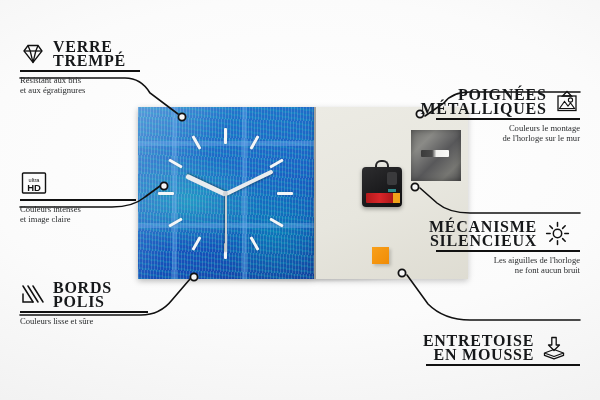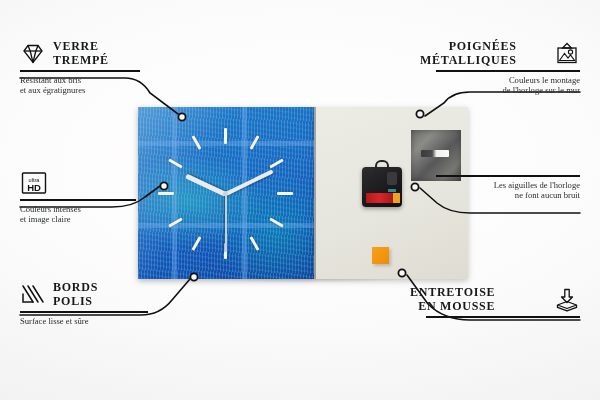--- a/index.html
+++ b/index.html
@@ -98,32 +98,32 @@
     position:absolute; left:58px; top:140px; width:17px; height:17px;
     background:linear-gradient(135deg,#f9a01b 0%,#f08c06 100%);
     box-shadow:2px 2px 3px rgba(0,0,0,.18);
   }
 
   
   .callout { position:absolute; }
   .callout .head { display:flex; align-items:center; gap:7px; }
   .callout .title {
     font-family:"Liberation Serif", serif;
-    font-weight:bold; font-size:12px; letter-spacing:.75px;
+    font-weight:bold; font-size:16px; letter-spacing:.75px;
     color:#16181a; line-height:13.5px; text-transform:uppercase;
     white-space:pre-line;
   }
   .callout .rule { height:1.5px; background:#111; margin:3px 0 3px; }
   .callout .sub {
     font-family:"Liberation Serif", serif;
     font-size:8.6px; color:#2a2c2e; line-height:10.6px; white-space:pre-line;
   }
   .left  .head { justify-content:flex-start; }
   .left  .title, .left .sub { text-align:left; }
-  .right .head { justify-content:space-between; }
+  .right .head { justify-content:center;margin-top:48px; }
   .right .title, .right .sub { text-align:right; }
 
   .icon { flex:0 0 auto; width:26px; height:26px; display:block; }
 
   svg.connector { position:absolute; left:0; top:0; width:600px; height:400px; pointer-events:none; }
 </style>
 </head>
 <body>
 
 <div id="stage">
@@ -240,21 +240,21 @@
           <path d="M3,4 L13,20"></path>
           <path d="M8,4 L18,20"></path>
           <path d="M13,4 L23,20"></path>
           <path d="M3,12 L3,20 L13,20"></path>
         </svg>
       </span>
       <div class="title">BORDS
 POLIS</div>
     </div>
     <div class="rule" style="width:128px;"></div>
-    <div class="sub">Surface lisse et sûre</div>
+    <div class="sub">Couleurs lisse et sûre</div>
   </div>
 
   <div class="callout right" style="left:420px; top:40px; width:160px;">
     <div class="head">
       <div class="title">POIGNÉES
 MÉTALLIQUES</div>
       <span class="icon">
         <svg viewBox="0 0 26 26" fill="none" stroke="#111" stroke-width="1.3">
           <path d="M13,2.5 L8.5,7 L17.5,7 Z"></path>
           <rect x="4" y="7" width="18" height="14.5"></rect>
@@ -262,20 +262,33 @@
           <circle cx="16.5" cy="11" r="2.1" stroke-width="1.1"></circle>
         </svg>
       </span>
     </div>
     <div class="rule" style="width:144px; margin-left:16px;"></div>
     <div class="sub">Couleurs le montage
 de l'horloge sur le mur</div>
   </div>
 
   <div class="callout right" style="left:420px; top:172px; width:160px;">
+    <div class="head">
+      <div class="title">MÉCANISME
+SILENCIEUX</div>
+      <span class="icon" style="width:27px;height:27px;">
+        <svg viewBox="0 0 27 27" fill="none" stroke="#111" stroke-width="1.5">
+          <circle cx="13.5" cy="13.5" r="4.2"></circle>
+          <path d="M13.5,2.6 L13.5,6.2 M13.5,20.8 L13.5,24.4
+                   M2.6,13.5 L6.2,13.5 M20.8,13.5 L24.4,13.5
+                   M5.8,5.8 L8.4,8.4 M18.6,18.6 L21.2,21.2
+                   M21.2,5.8 L18.6,8.4 M8.4,18.6 L5.8,21.2" stroke-linecap="round"></path>
+        </svg>
+      </span>
+    </div>
     <div class="rule" style="width:144px; margin-left:16px;"></div>
     <div class="sub">Les aiguilles de l'horloge
 ne font aucun bruit</div>
   </div>
 
   <div class="callout right" style="left:410px; top:286px; width:170px;">
     <div class="head">
       <div class="title">ENTRETOISE
 EN MOUSSE</div>
       <span class="icon">

